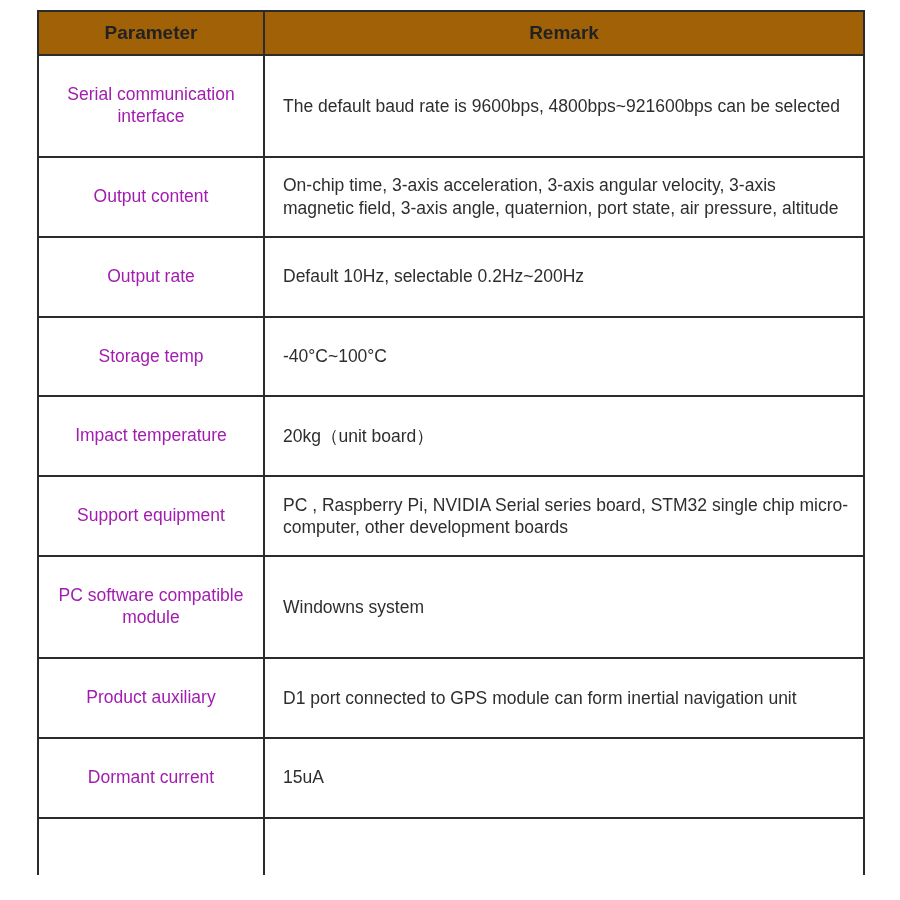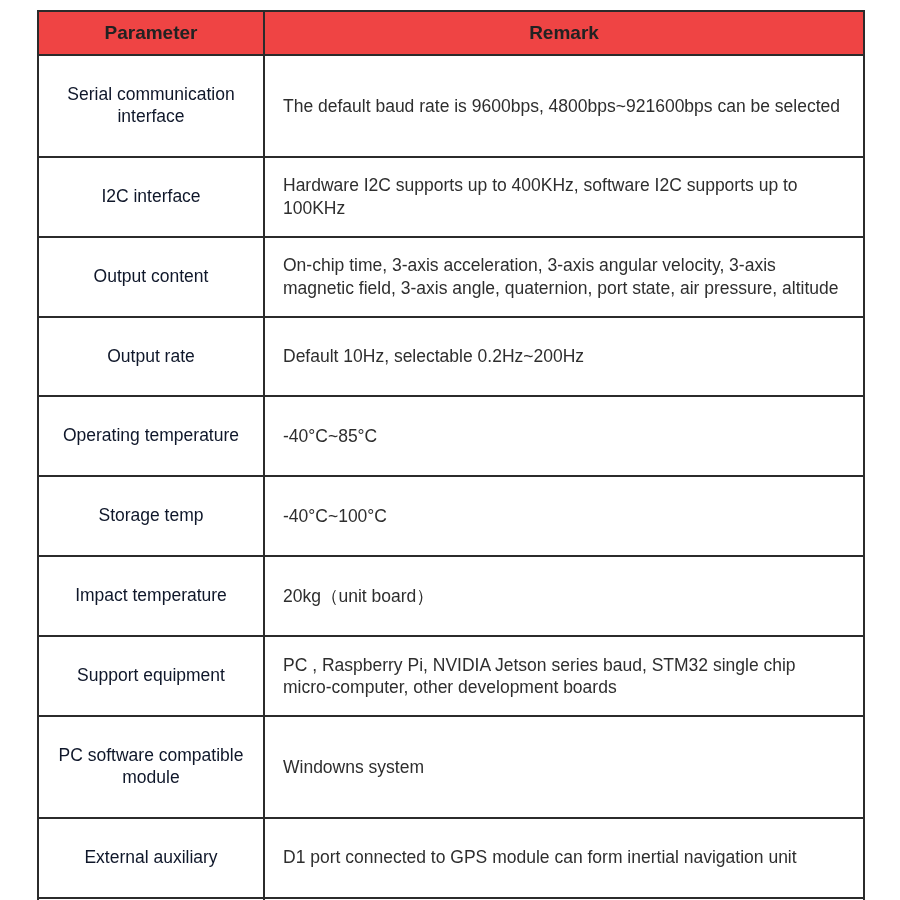--- a/index.html
+++ b/index.html
@@ -23,30 +23,30 @@
     table-layout: fixed;
   }
   table.spec th, table.spec td {
     border: 2px solid #2b2b2b;
     vertical-align: middle;
   }
   col.param-col { width: 226px; }
   col.remark-col { width: 600px; }
   th {
     height: 44px;
-    background: #ef4444;
+    background: #a16207;
     font-size: 19px;
     font-weight: bold;
     color: #222222;
     text-align: center;
   }
   td.param {
     text-align: center;
     font-size: 17.5px;
-    color: #0f172a;
+    color: #a21caf;
     padding: 28px 8px;
     line-height: 1.25;
   }
   td.remark {
     text-align: left;
     font-size: 17.5px;
     color: #2e2e2e;
     padding: 10px 14px 10px 18px;
     line-height: 1.28;
     white-space: pre-line;
@@ -68,55 +68,51 @@
       <tr>
         <th>Parameter</th>
         <th>Remark</th>
       </tr>
     </thead>
     <tbody>
       <tr class="row-m">
         <td class="param">Serial communication interface</td>
         <td class="remark">The default baud rate is 9600bps, 4800bps~921600bps can be selected</td>
       </tr>
-      <tr class="row-s">
-        <td class="param">I2C interface</td>
-        <td class="remark">Hardware I2C supports up to 400KHz, software I2C supports up to 100KHz</td>
-      </tr>
       <tr class="row-m">
         <td class="param">Output content</td>
         <td class="remark">On-chip time, 3-axis acceleration, 3-axis angular velocity, 3-axis magnetic field, 3-axis angle, quaternion, port state, air pressure, altitude</td>
       </tr>
       <tr class="row-s">
         <td class="param">Output rate</td>
         <td class="remark">Default 10Hz, selectable 0.2Hz~200Hz</td>
-      </tr>
-      <tr class="row-s">
-        <td class="param">Operating temperature</td>
-        <td class="remark">-40°C~85°C</td>
       </tr>
       <tr class="row-s">
         <td class="param">Storage temp</td>
         <td class="remark">-40°C~100°C</td>
       </tr>
       <tr class="row-s">
         <td class="param">Impact temperature</td>
         <td class="remark">20kg（unit board）</td>
       </tr>
       <tr class="row-m">
         <td class="param">Support equipment</td>
-        <td class="remark">PC , Raspberry Pi, NVIDIA Jetson series baud, STM32 single chip micro-computer, other development boards</td>
+        <td class="remark">PC , Raspberry Pi, NVIDIA Serial series board, STM32 single chip micro-computer, other development boards</td>
       </tr>
       <tr class="row-m">
         <td class="param">PC software compatible module</td>
         <td class="remark">Windowns system</td>
       </tr>
       <tr class="row-s">
-        <td class="param">External auxiliary</td>
+        <td class="param">Product auxiliary</td>
         <td class="remark">D1 port connected to GPS module can form inertial navigation unit</td>
+      </tr>
+      <tr class="row-s">
+        <td class="param">Dormant current</td>
+        <td class="remark">15uA</td>
       </tr>
       <tr class="row-stub">
         <td class="param"></td>
         <td class="remark"></td>
       </tr>
     </tbody>
   </table>
 </div>
 
 </body></html>

